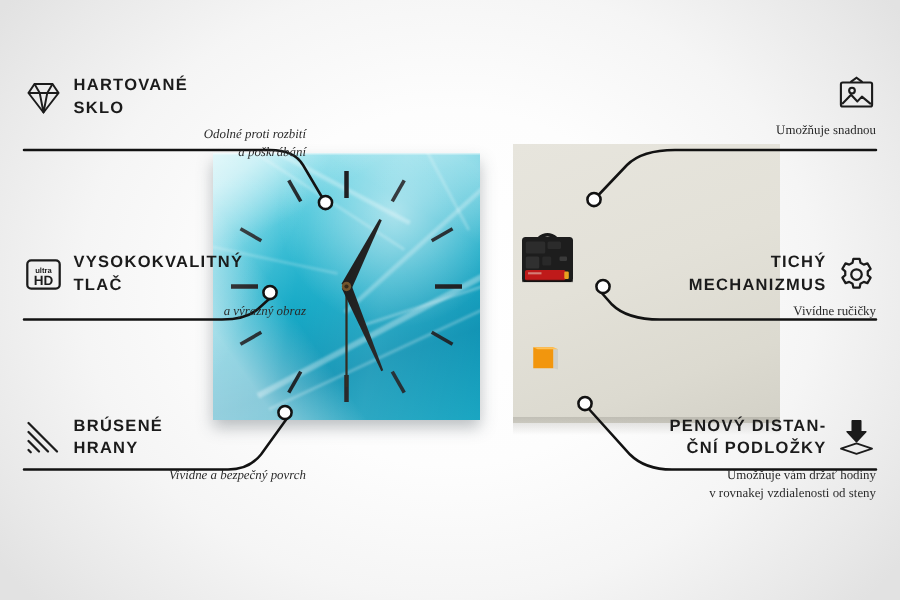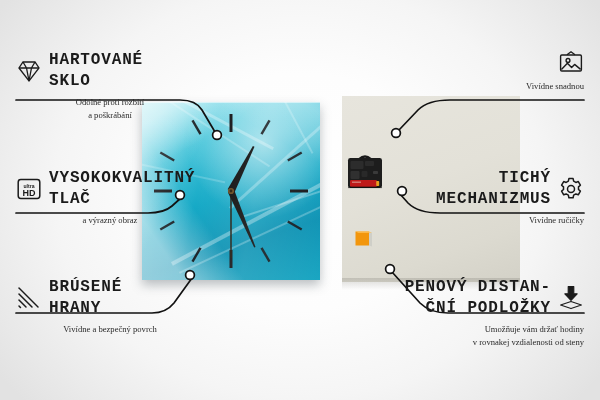--- a/index.html
+++ b/index.html
@@ -17,38 +17,38 @@
     background:
       radial-gradient(ellipse 62% 78% at 50% 48%, #ffffff 0%, #fdfdfd 38%, #f5f5f5 66%, #e9e9e9 88%, #e2e2e2 100%);
   }
   
   #wires { position: absolute; inset: 0; width: 600px; height: 400px; }
 
   
   .feat { position: absolute; width: 188px; }
   .feat .head { display: flex; align-items: center; gap: 7px; }
   .feat .titles {
-    font-family: Liberation Mono, monospace;
-    font-size: 16px;
+    font-family: Liberation Sans, sans-serif;
+    font-size: 11px;
     font-weight: 700;
     letter-spacing: 0.85px;
     line-height: 1.32;
     color: #1b1b1b;
     text-transform: uppercase;
   }
   .feat .desc {
     font-family: "Liberation Serif", serif;
     font-size: 8.6px;
     line-height: 1.45;
     color: #2a2a2a;
     margin-top: 4px;
   }
   .feat.left .head { justify-content: flex-start; }
   .feat.left .titles { text-align: left; }
-  .feat.left .desc { text-align: center; }
+  .feat.left .desc { text-align: right; font-style: italic; }
   .feat.right { text-align: right; }
   .feat.right .head { justify-content: flex-end; }
   .feat.right .titles { text-align: right; }
   .feat.right .desc { text-align: right; }
 
   .icon { width: 26px; height: 26px; flex: 0 0 26px; display: block; }
   .feat.right .icon { order: 2; }
 
   
   #f-glass  { left: 16px;  top: 50px; }
@@ -277,21 +277,21 @@
       <span class="icon">
         <svg viewBox="0 0 26 26" width="26" height="26" fill="none" stroke="#1b1b1b" stroke-width="1.4">
           <path d="M9 4.8 L13 1.8 L17 4.8"></path>
           <rect x="2.6" y="5" width="20.8" height="16" rx="1.2"></rect>
           <circle cx="10" cy="10.4" r="1.9"></circle>
           <path d="M3.4 19.4 L9.4 13.2 L13.6 17.6 L16.6 14.4 L22.6 19.4" stroke-linejoin="round"></path>
         </svg>
       </span>
     </div>
     <div class="desc">
-      <div>Vivídne snadnou</div>
+      <div>Umožňuje snadnou</div>
     </div>
   </div>
 
   <div class="feat right" id="f-mech">
     <div class="head">
       <span class="icon">
         <svg viewBox="0 0 26 26" width="26" height="26" fill="none" stroke="#1b1b1b" stroke-width="1.5" stroke-linejoin="round">
           <path d="M10.9 2.6 h4.2 l0.55 2.55 l2.2 1.27 l2.45 -0.85 l2.1 3.63 l-1.9 1.7 v2.54 l1.9 1.7 l-2.1 3.63 l-2.45 -0.85 l-2.2 1.27 l-0.55 2.55 h-4.2 l-0.55 -2.55 l-2.2 -1.27 l-2.45 0.85 l-2.1 -3.63 l1.9 -1.7 v-2.54 l-1.9 -1.7 l2.1 -3.63 l2.45 0.85 l2.2 -1.27 z"></path>
           <circle cx="13" cy="13" r="3.5"></circle>
         </svg>

